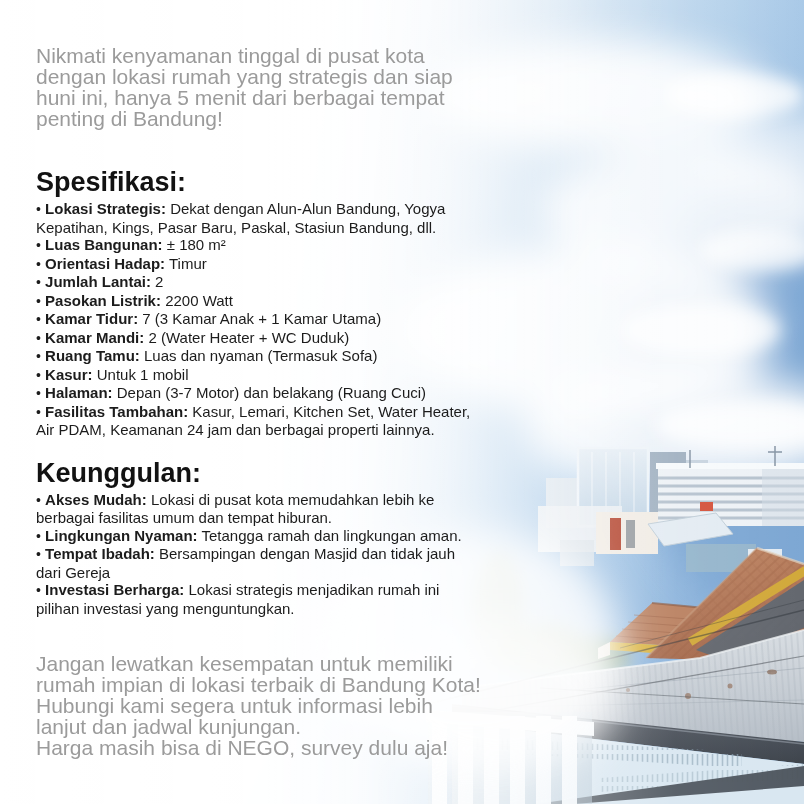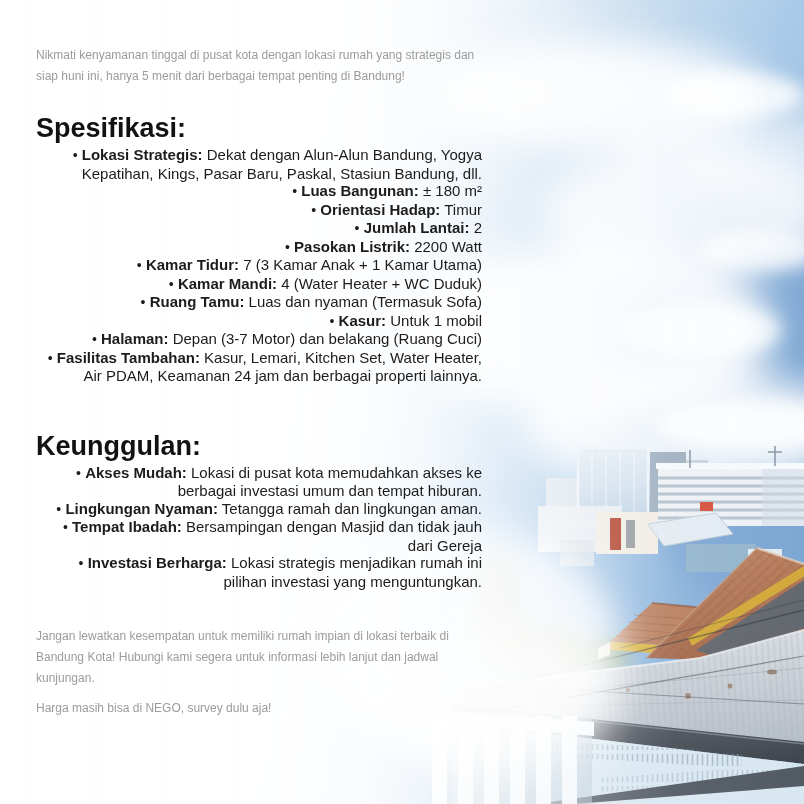--- a/index.html
+++ b/index.html
@@ -1,30 +1,30 @@
 <!DOCTYPE html>
 <html><head>
 <meta charset="utf-8">
 <style>
   html,body{margin:0;padding:0;background:#ffffff;}
   body{font-family:"Liberation Sans","DejaVu Sans",sans-serif;}
   .canvas{position:relative;width:804px;height:804px;overflow:hidden;background:#fff;}
   .bg{position:absolute;left:0;top:0;width:804px;height:804px;display:block;}
   .content{position:absolute;left:36px;top:0;width:446px;color:#1c1c1c;z-index:2;}
-  .muted{color:#9b9b9b;font-size:12px;line-height:21px;margin:0;}
+  .muted{color:#9b9b9b;font-size:21px;line-height:21px;margin:0;}
   .intro{margin-top:45px;}
   .heading{font-size:27px;line-height:27px;font-weight:700;margin:0;color:#121212;}
-  .h-spec{margin-top:28px;}
-  .h-keu{margin-top:48px;}
-  .list{font-size:15px;line-height:17.5px;margin-top:4px;text-align:right;}
+  .h-spec{margin-top:40px;}
+  .h-keu{margin-top:21px;}
+  .list{font-size:15px;line-height:17.5px;margin-top:4px;}
   .list .li{margin:0;}
   .lbl{font-weight:700;}
   .blt{font-size:14px;}
   .outro{margin-top:36px;}
-  .closing{margin-top:9px;}
+  .closing{}
 </style>
 </head>
 <body>
 
 <div class="canvas">
 
   <svg class="bg" viewBox="0 0 804 804" aria-hidden="true">
     <defs>
       <linearGradient id="skyG" x1="0" y1="0" x2="1" y2="0.45">
         <stop offset="0" stop-color="#fbfcfd"></stop>
@@ -211,30 +211,30 @@
     <p class="muted intro">Nikmati kenyamanan tinggal di pusat kota dengan lokasi rumah yang strategis dan siap huni ini, hanya 5 menit dari berbagai tempat penting di Bandung!</p>
 
     <h2 class="heading h-spec">Spesifikasi:</h2>
     <div class="list list-spec">
       <div class="li"><span class="blt">•</span> <b class="lbl">Lokasi Strategis:</b> <span class="val">Dekat dengan Alun-Alun Bandung, Yogya Kepatihan, Kings, Pasar Baru, Paskal, Stasiun Bandung, dll.</span></div>
       <div class="li"><span class="blt">•</span> <b class="lbl">Luas Bangunan:</b> <span class="val">± 180 m²</span></div>
       <div class="li"><span class="blt">•</span> <b class="lbl">Orientasi Hadap:</b> <span class="val">Timur</span></div>
       <div class="li"><span class="blt">•</span> <b class="lbl">Jumlah Lantai:</b> <span class="val">2</span></div>
       <div class="li"><span class="blt">•</span> <b class="lbl">Pasokan Listrik:</b> <span class="val">2200 Watt</span></div>
       <div class="li"><span class="blt">•</span> <b class="lbl">Kamar Tidur:</b> <span class="val">7 (3 Kamar Anak + 1 Kamar Utama)</span></div>
-      <div class="li"><span class="blt">•</span> <b class="lbl">Kamar Mandi:</b> <span class="val">4 (Water Heater + WC Duduk)</span></div>
+      <div class="li"><span class="blt">•</span> <b class="lbl">Kamar Mandi:</b> <span class="val">2 (Water Heater + WC Duduk)</span></div>
       <div class="li"><span class="blt">•</span> <b class="lbl">Ruang Tamu:</b> <span class="val">Luas dan nyaman (Termasuk Sofa)</span></div>
       <div class="li"><span class="blt">•</span> <b class="lbl">Kasur:</b> <span class="val">Untuk 1 mobil</span></div>
       <div class="li"><span class="blt">•</span> <b class="lbl">Halaman:</b> <span class="val">Depan (3-7 Motor) dan belakang (Ruang Cuci)</span></div>
       <div class="li"><span class="blt">•</span> <b class="lbl">Fasilitas Tambahan:</b> <span class="val">Kasur, Lemari, Kitchen Set, Water Heater, Air PDAM, Keamanan 24 jam dan berbagai properti lainnya.</span></div>
     </div>
 
     <h2 class="heading h-keu">Keunggulan:</h2>
     <div class="list list-keu">
-      <div class="li"><span class="blt">•</span> <b class="lbl">Akses Mudah:</b> <span class="val">Lokasi di pusat kota memudahkan akses ke berbagai investasi umum dan tempat hiburan.</span></div>
+      <div class="li"><span class="blt">•</span> <b class="lbl">Akses Mudah:</b> <span class="val">Lokasi di pusat kota memudahkan lebih ke berbagai fasilitas umum dan tempat hiburan.</span></div>
       <div class="li"><span class="blt">•</span> <b class="lbl">Lingkungan Nyaman:</b> <span class="val">Tetangga ramah dan lingkungan aman.</span></div>
       <div class="li"><span class="blt">•</span> <b class="lbl">Tempat Ibadah:</b> <span class="val">Bersampingan dengan Masjid dan tidak jauh dari Gereja</span></div>
       <div class="li"><span class="blt">•</span> <b class="lbl">Investasi Berharga:</b> <span class="val">Lokasi strategis menjadikan rumah ini pilihan investasi yang menguntungkan.</span></div>
     </div>
 
     <p class="muted outro">Jangan lewatkan kesempatan untuk memiliki rumah impian di lokasi terbaik di Bandung Kota! Hubungi kami segera untuk informasi lebih lanjut dan jadwal kunjungan.</p>
     <p class="muted closing">Harga masih bisa di NEGO, survey dulu aja!</p>
 
   </div>
 </div>

